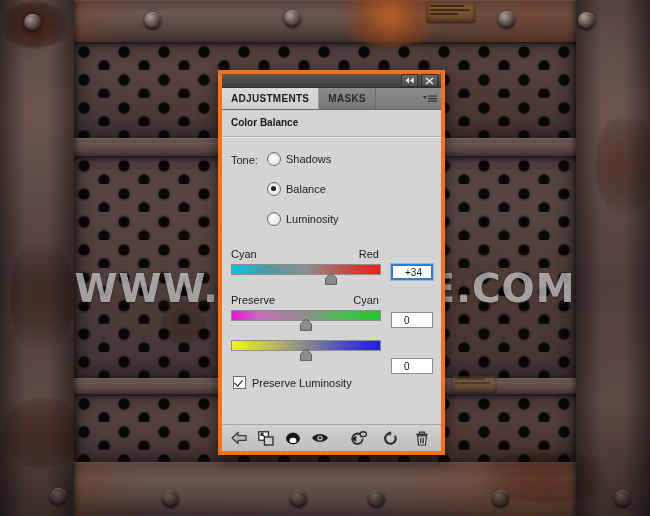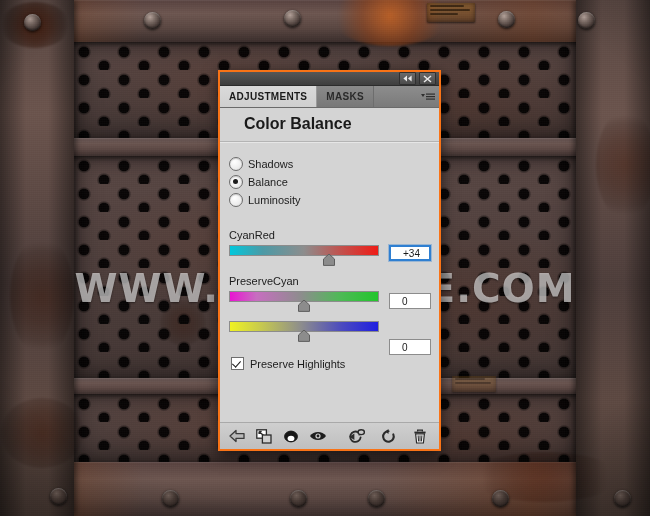--- a/index.html
+++ b/index.html
@@ -134,21 +134,21 @@
     pointer-events: none;
     user-select: none;
   }
 
   
   .panel {
     position: absolute;
     left: 218px; top: 70px;
     width: 219px; height: 377px;
     background: #ffffff;
-    border: 2px solid #f97316;
+    border: 4px solid #f97316;
     box-shadow: 0 4px 14px rgba(0,0,0,.6);
     font-size: 11px;
     color: #1c1c1c;
     overflow: hidden;
   }
 
   .panel-titlebar {
     height: 13px;
     background: linear-gradient(180deg, #575757, #3e3e3e);
     border-bottom: 1px solid #2c2c2c;
@@ -196,58 +196,58 @@
     display: flex; align-items: center; gap: 1px;
   }
 
   .panel-body {
     background: #d4d4d4;
     height: 321px;
     position: relative;
   }
 
   .section-title {
-    font-size: 16px;
+    font-size: 10px;
     font-weight: bold;
     color: #1a1a1a;
-    padding: 7px 0 0 24px;
+    padding: 7px 0 0 9px;
   }
   .divider {
     height: 1px;
     background: #b4b4b4;
     border-bottom: 1px solid #e6e6e6;
     margin: 8px 0 0 0;
   }
 
   .tone-row {
     display: flex;
     padding: 14px 0 0 9px;
   }
   .tone-label { font-size: 11px; color: #1c1c1c; padding-top: 2px; width: 36px; }
-  .radios { display: flex; flex-direction: column; gap: 4px; }
+  .radios { display: flex; flex-direction: column; gap: 16px; }
   .radio-item { display: flex; align-items: center; gap: 5px; }
   .radio {
     width: 12px; height: 12px; border-radius: 50%;
     background: radial-gradient(circle at 38% 32%, #ffffff, #ededed 60%, #d2d2d2 100%);
     border: 1px solid #6e6e6e;
     box-shadow: inset 0 1px 1px rgba(0,0,0,.18);
     position: relative; flex: none;
   }
   .radio.checked::after {
     content: "";
     position: absolute; left: 2.5px; top: 2.5px;
     width: 5px; height: 5px; border-radius: 50%;
     background: #1b1b1b;
   }
   .radio-label { font-size: 11px; color: #1c1c1c; }
 
   .sliders { padding: 22px 0 0 0; }
   .slider-block { padding: 0 0 0 9px; position: relative; margin-bottom: 19px; }
   .slider-labels {
-    display: flex; 
+    display: flex; justify-content: space-between;
     width: 148px;
     font-size: 11px; color: #1c1c1c;
     margin-bottom: 4px;
   }
   .slider-track {
     width: 148px; height: 9px;
     border: 1px solid #8c8c8c;
     position: relative;
   }
   .grad-cr { background: linear-gradient(90deg, #00c8dc 0%, #4c9aa6 22%, #8d8d8d 50%, #c0534f 74%, #ef1c16 100%); }
@@ -403,20 +403,21 @@
         </svg>
       </div>
     </div>
 
     <div class="panel-body">
 
       <div class="section-title">Color Balance</div>
       <div class="divider"></div>
 
       <div class="tone-row">
+        <div class="tone-label">Tone:</div>
         <div class="radios">
 
           <div class="radio-item">
             <span class="radio"></span>
             <span class="radio-label">Shadows</span>
           </div>
 
           <div class="radio-item">
             <span class="radio checked"></span>
             <span class="radio-label">Balance</span>
@@ -470,21 +471,21 @@
               </svg>
             </div>
           </div>
           <div class="value-box" style="top:18px;">0</div>
         </div>
 
       </div>
 
       <div class="preserve-row">
         <span class="checkbox checked"></span>
-        <span>Preserve Highlights</span>
+        <span>Preserve Luminosity</span>
       </div>
 
     </div>
 
     <div class="panel-footer">
       <div class="footer-icons-left">
 
         <span class="ficon">
           <svg width="16" height="14" viewBox="0 0 16 14" aria-hidden="true">
             <polygon points="1,7 7,1.5 7,4.6 15,4.6 15,9.4 7,9.4 7,12.5" fill="#b9b9b9" stroke="#3a3a3a" stroke-width="1.3" stroke-linejoin="round"></polygon>

